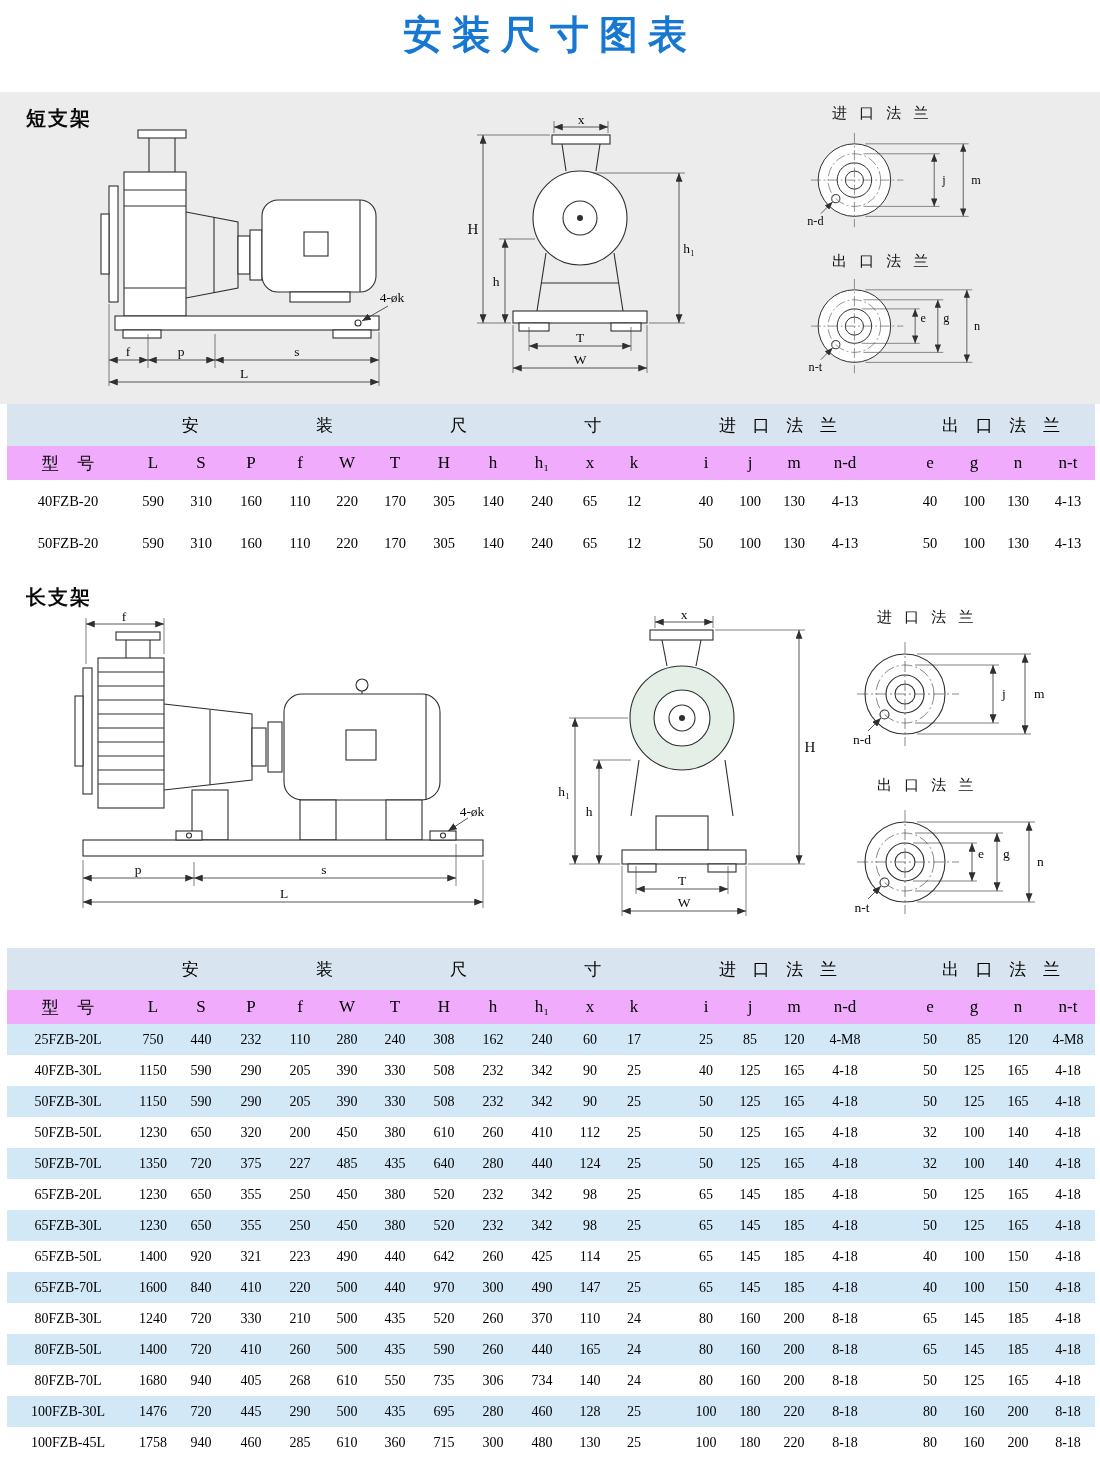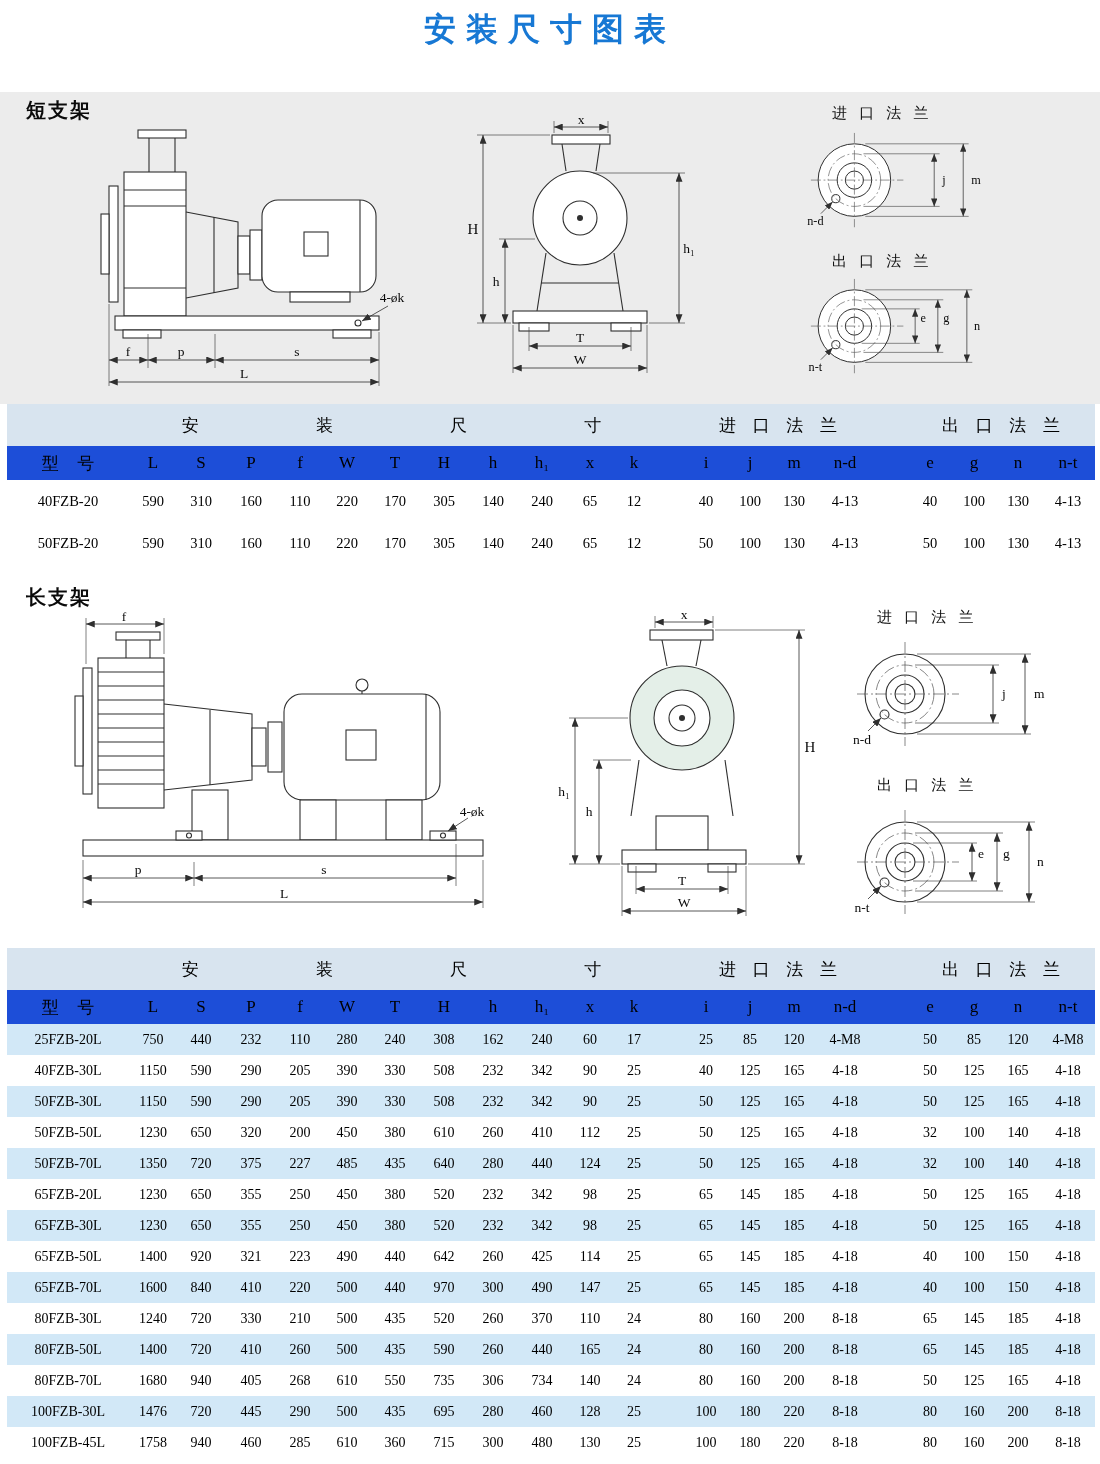--- a/index.html
+++ b/index.html
@@ -1,26 +1,26 @@
 <!DOCTYPE html>
 <html><head>
 <meta charset="utf-8">
 <style>
   *{margin:0;padding:0;box-sizing:border-box}
   html,body{background:#ffffff}
   .page{position:relative;width:1100px;height:1464px;background:#ffffff;overflow:hidden;
         font-family:"Liberation Sans",sans-serif;margin:0 auto}
   .title{position:absolute;top:8px;left:0;width:100%;text-align:center;
-         font-size:32px;font-weight:bold;color:#1778d4;letter-spacing:10px}
+         font-size:39px;font-weight:bold;color:#1778d4;letter-spacing:10px}
   .subtitle{position:absolute;top:62px;left:0;width:100%;text-align:center;
             font-size:15px;color:#2e86d8;letter-spacing:2.5px;font-weight:bold;
             font-family:"DejaVu Sans Mono",monospace}
   .sec1-bg{position:absolute;top:92px;left:0;width:1100px;height:312px;background:#ececec}
   .sec-label{position:absolute;font-size:20px;font-weight:bold;color:#0a0a0a;letter-spacing:2px}
-  #lbl-short{top:97px;left:26px}
+  #lbl-short{top:105px;left:26px}
   #lbl-long{top:584px;left:26px}
   .flange-title{position:absolute;font-size:15px;color:#111;letter-spacing:4px}
   #ft-in1{left:832px;top:104px}
   #ft-out1{left:832px;top:252px}
   #ft-in2{left:877px;top:608px}
   #ft-out2{left:877px;top:776px}
   svg.draw{position:absolute}
   svg .ln{stroke:#2f2f2f;stroke-width:1.1;fill:none}
   svg .fw{fill:#ffffff;stroke:#2f2f2f;stroke-width:1.1}
   svg .mint{fill:#e4efe8;stroke:#2f2f2f;stroke-width:1.1}
@@ -29,21 +29,21 @@
   svg .lead{stroke:#2f2f2f;stroke-width:0.8;fill:none}
   svg .cl{stroke:#555;stroke-width:0.7;fill:none;stroke-dasharray:11 3 2 3}
   svg text{font-family:"Liberation Serif",serif;font-size:13.5px;fill:#0a0a0a}
   svg text.big{font-size:15px}
   table.dims{position:absolute;left:7px;border-collapse:collapse;table-layout:fixed;
              font-family:"Liberation Serif",serif}
   #table-short{top:404px}
   #table-long{top:948px}
   table.dims th,table.dims td{text-align:center;font-weight:normal;padding:0;white-space:nowrap;overflow:visible}
   tr.band1 th{background:#d8e4ef;height:42px;font-size:17px}
-  tr.band2 th{background:#1d4ed8;height:34px;font-size:17px}
+  tr.band2 th{background:#f0abfc;height:34px;font-size:17px}
   th.grp-install{font-family:Liberation Sans, sans-serif;word-spacing:6.5em;letter-spacing:1px}
   th.grp-fl{font-family:"Liberation Sans",sans-serif;word-spacing:0.7em}
   th.model{font-family:"Liberation Sans",sans-serif;word-spacing:0.8em;font-size:17px}
   #table-short td{height:42px;font-size:14.5px}
   #table-long td{height:31px;font-size:14px}
   #table-long tr.z td{background:#d2e8f7}
 </style>
 </head>
 <body>
 

